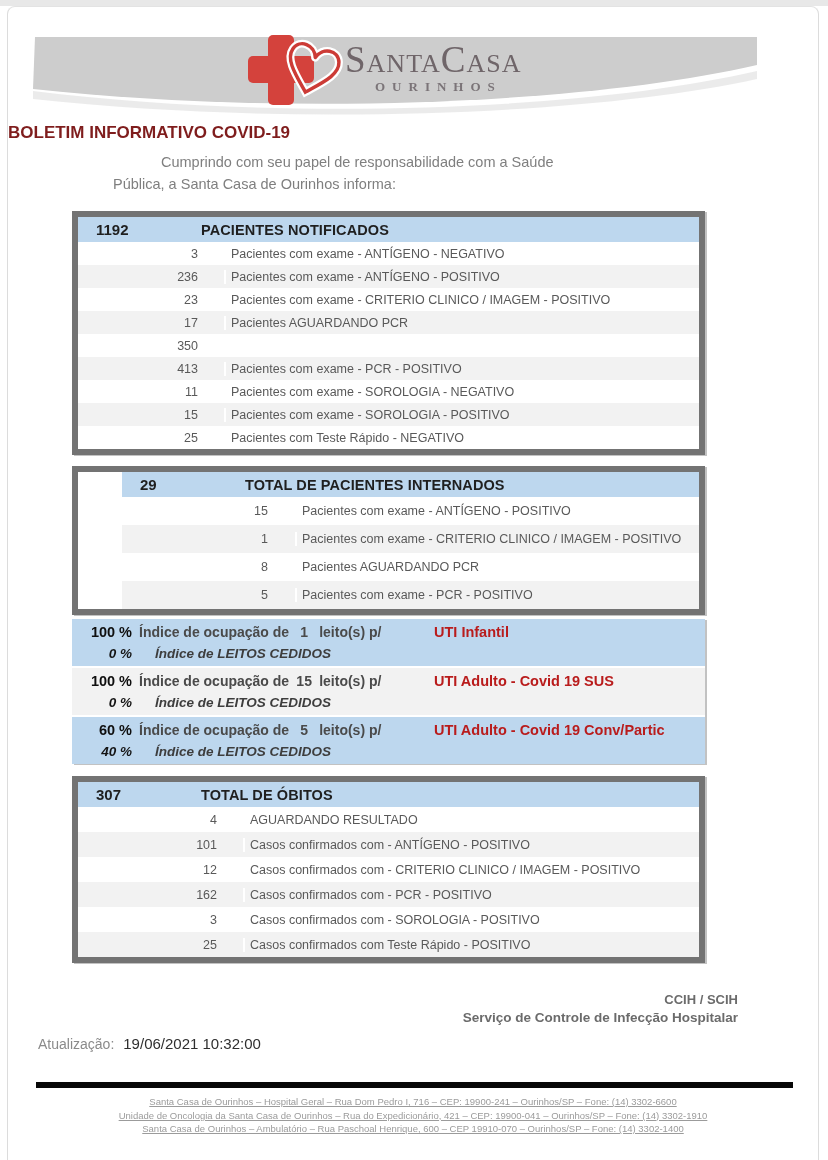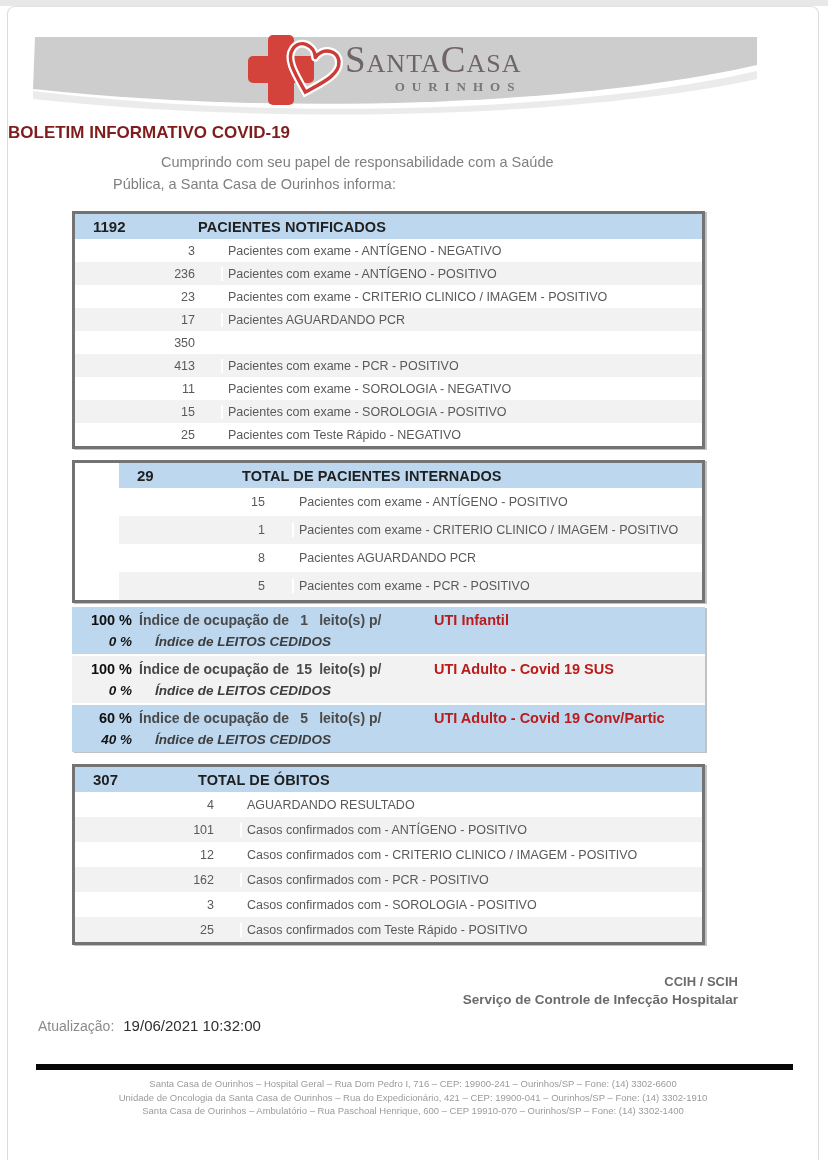--- a/index.html
+++ b/index.html
@@ -17,27 +17,27 @@
     border-radius:8px 8px 0 0;
     box-sizing:border-box;overflow:hidden;
   }
   
   .header{position:relative;height:106px;}
   .band{position:absolute;left:25px;top:24px;width:726px;height:84px;}
   .logo{position:absolute;left:240px;top:26px;width:106px;height:76px;}
   .brand{position:absolute;left:337px;top:34px;color:#6f6569;font-family:"Liberation Serif","DejaVu Serif",serif;line-height:1;}
   .brand-line{font-size:26px;letter-spacing:1px;white-space:nowrap;}
   .brand-line .cap{font-size:37px;}
-  .brand-city{font-size:13px;letter-spacing:7px;margin:2px 0 0 30px;color:#7b7478;font-weight:600;text-align:right;}
+  .brand-city{font-size:13px;letter-spacing:7px;margin:2px 0 0 30px;color:#7b7478;font-weight:600;}
   
   .title{margin:10px 0 0;text-align:left;font-size:17px;font-weight:700;color:#7f1d1d;}
   .intro{margin:8px 0 0 105px;width:575px;font-size:14.5px;color:#7f7f7f;line-height:22px;}
   .intro .l1{padding-left:48px;}
   
-  .tbl{width:633px;margin-left:64px;box-shadow:2px 1px 0 #c2c2c2;border:3px solid #737373;box-sizing:border-box;background:#fff;}
+  .tbl{width:633px;margin-left:64px;box-shadow:2px 1px 0 #c2c2c2;border:6px solid #737373;box-sizing:border-box;background:#fff;}
   .tbl-h{display:flex;align-items:center;height:25px;background:#bdd7ee;color:#1f1f1f;font-weight:700;}
   .tbl-h .tot{width:70px;padding-left:18px;font-size:15px;}
   .tbl-h .ttl{font-size:14.5px;padding-left:3px;letter-spacing:0.1px;margin-left:32px;}
   .row{display:flex;align-items:center;color:#595959;font-size:12.5px;background:#ffffff;}
   .rows .row:nth-child(even){background:#f2f2f2;}
   .row .num{text-align:right;box-sizing:border-box;}
   .row .lbl{flex:1;padding-left:5px;border-left:2px solid #ffffff;}
   .t1{margin-top:16px;}
   .t1 .row{height:23px;} .t1 .num{width:146px;padding-right:26px;}
   .t2{margin-top:11px;padding-left:44px;}
@@ -56,21 +56,21 @@
   .occ-unit{position:absolute;left:362px;top:5px;color:#b91c1c;font-size:14.5px;font-weight:700;white-space:nowrap;}
   .occ-l2{display:flex;align-items:center;height:20px;font-weight:700;font-style:italic;font-size:13.5px;color:#3d3d3d;}
   .occ-pct2{width:60px;text-align:right;color:#141414;}
   .occ-ceded{margin-left:23px;}
   
   .ccih{margin:28px 80px 0 0;text-align:right;color:#6b6b6b;font-weight:700;font-size:13px;line-height:18px;}
   .ccih .svc{font-size:13.5px;}
   .update{margin:8px 0 0 30px;font-size:14px;color:#8a8a8a;}
   .update .val{color:#2f2f2f;margin-left:9px;font-size:15px;}
   .bar{margin:30px 0 0 28px;width:757px;height:6px;background:#070707;}
-  .addresses{margin-top:7px;text-align:center;font-size:9.5px;color:#9b9b9b;line-height:13.5px;}
+  .addresses{margin-top:7px;text-align:center;font-size:9.5px;color:#9b9b9b;line-height:13.5px;text-decoration:underline;}
 </style>
 </head>
 <body>
 
 <div class="top-strip"></div>
 
 <div class="page">
 
   <div class="header">
     <svg class="band" viewBox="0 0 726 84" preserveAspectRatio="none">

